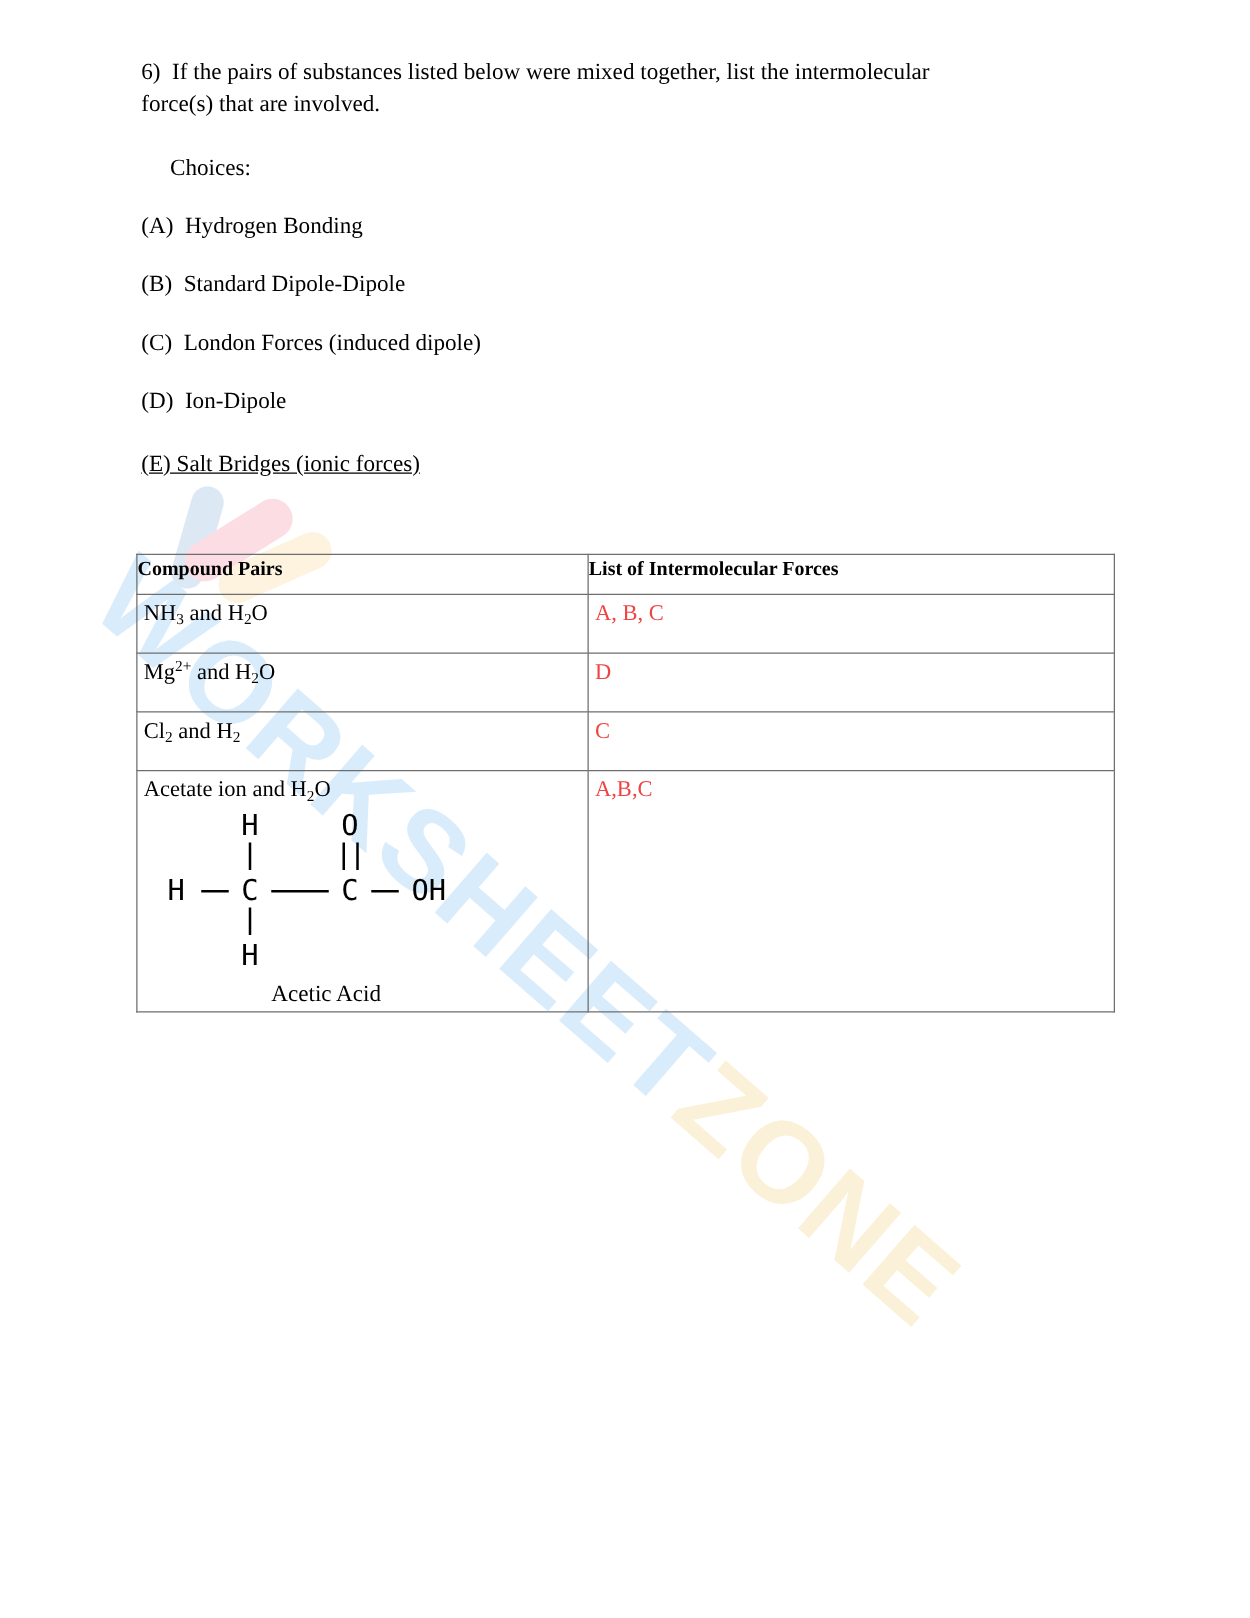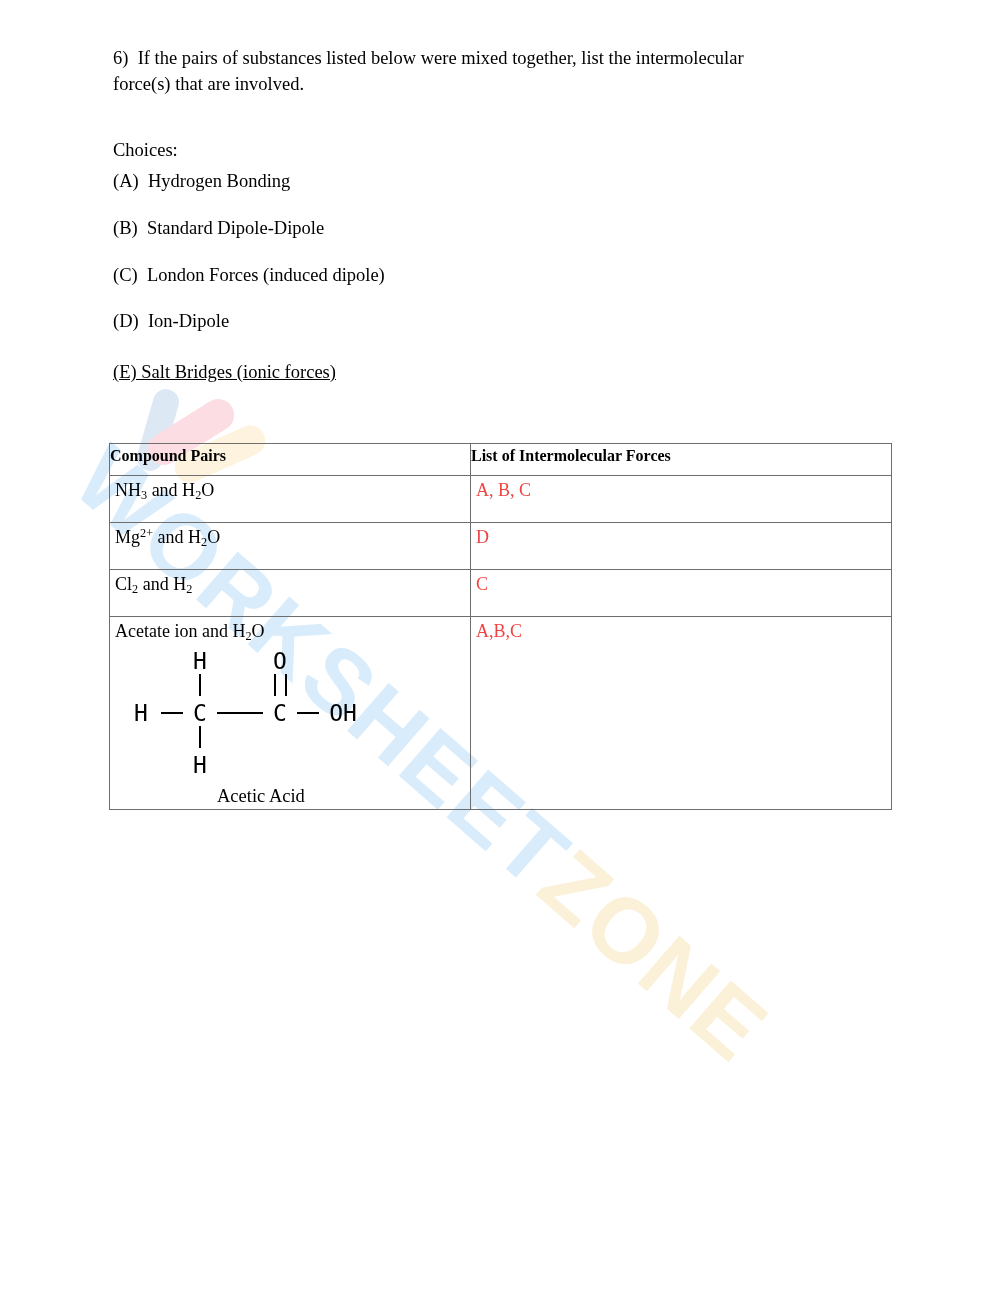--- a/index.html
+++ b/index.html
@@ -77,21 +77,21 @@
     z-index: 2;
   }
   .para {
     position: absolute;
     left: 113px;
     font-size: 18.5px;
     line-height: 26px;
     white-space: pre-wrap;
   }
   #q-stem      { top: 45px;  width: 680px; }
-  #lbl-choices { top: 137px; }
+  #lbl-choices { top: 122px; margin-left: 23px; }
   #choice-0    { top: 168px; }
   #choice-1    { top: 215px; }
   #choice-2    { top: 262px; }
   #choice-3    { top: 308px; }
   #choice-4    { top: 359px; text-decoration: underline; }
 
   
   #imf-table {
     position: absolute;
     left: 109px;

